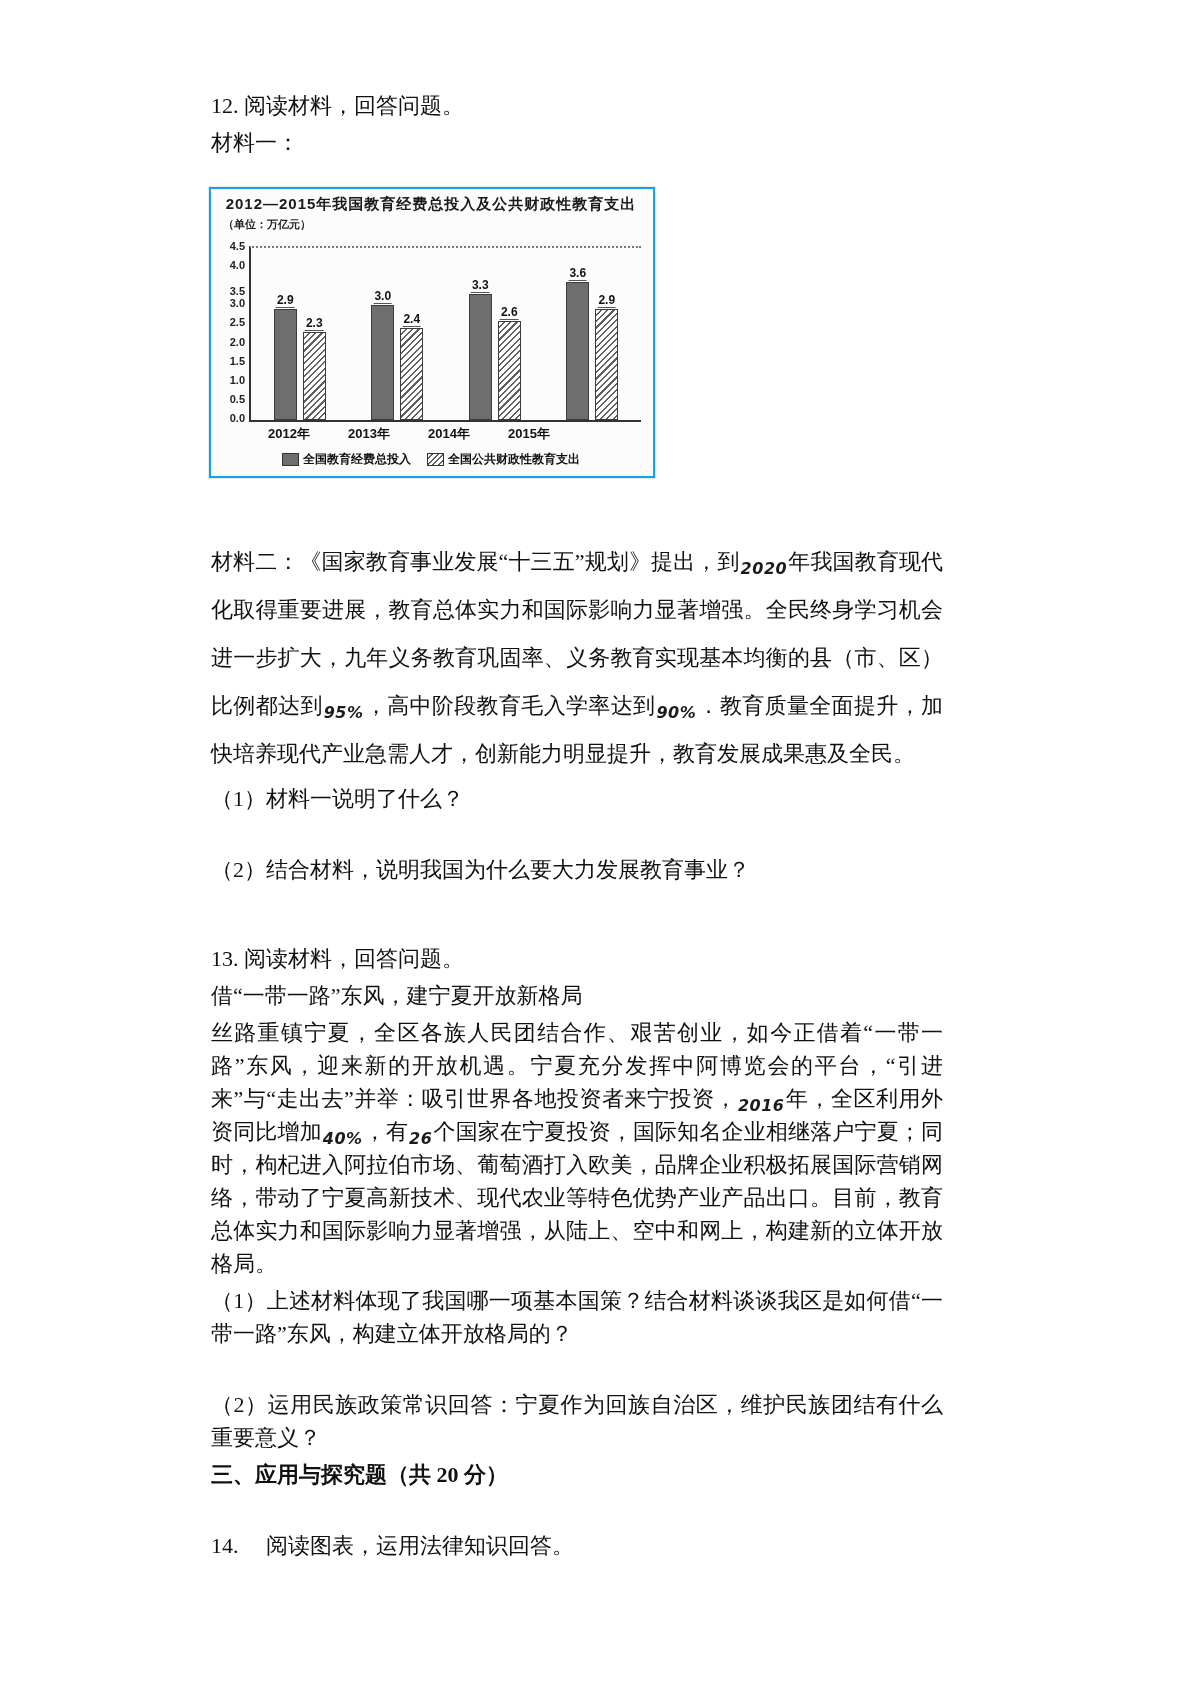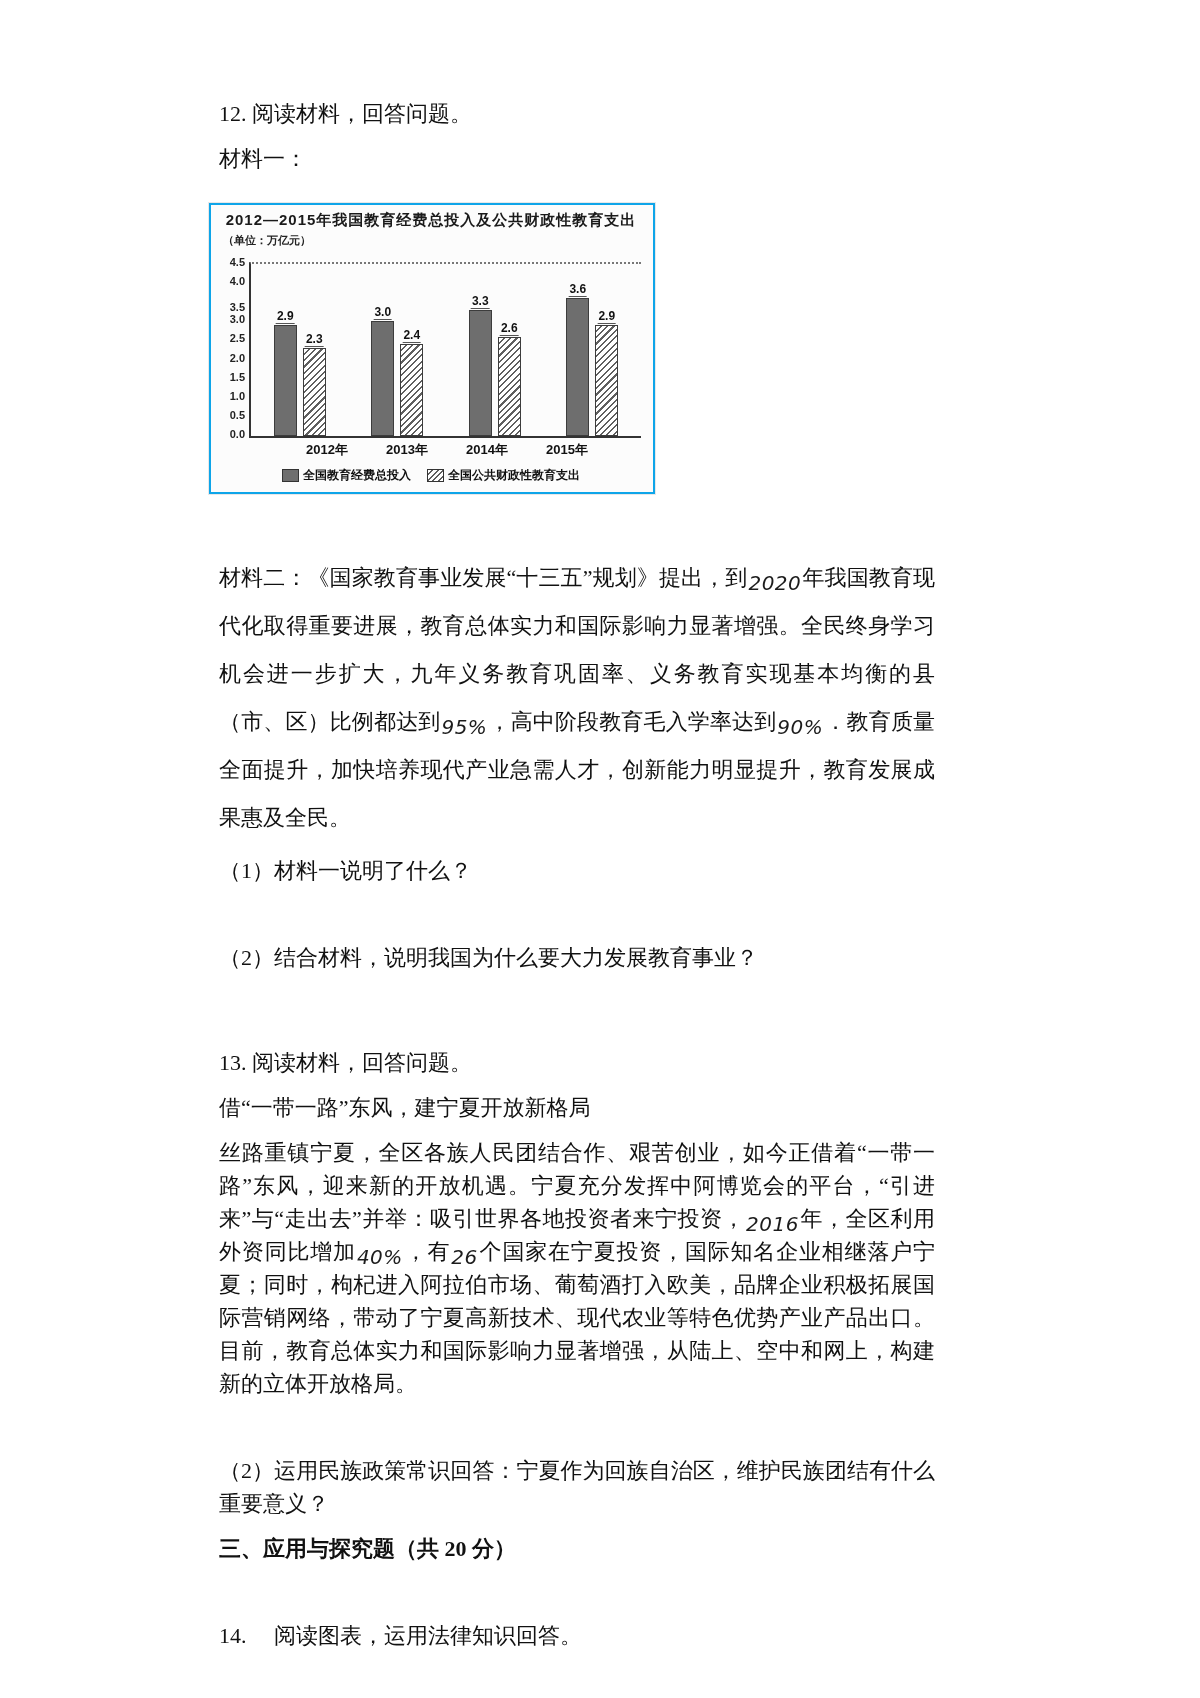--- a/index.html
+++ b/index.html
@@ -2,27 +2,27 @@
 <html><head>
 <meta charset="utf-8">
 <style>
   html,body{margin:0;padding:0;}
   body{
     width:1200px;min-height:1698px;background:#ffffff;
     font-family:"Liberation Serif","DejaVu Serif",serif;
     color:#111;
   }
   .page{width:740px;margin:0;padding:85px 0 0 207px;}
-  p{margin:12px;}
+  p{margin:4px;}
   .line{font-size:22px;line-height:33px;text-align:justify;}
   .para{font-size:22px;line-height:33px;text-align:justify;}
   .para-wide{font-size:22px;line-height:48px;text-align:justify;}
   .num{
     font-family:"DejaVu Sans",sans-serif;
-    font-style:italic;font-weight:normal;font-size:20px;
+    font-style:italic;font-weight:bold;font-size:16px;
     position:relative;top:5px;letter-spacing:.5px;color:#1c1c1c;
     padding:0 1px;line-height:1;
   }
   .bold{font-weight:bold;}
   .gap-m{height:30px;}
   .gap-l{height:48px;}
 
   
   .chart-box{
     width:428px;border:2px solid #0ea5e9;background:#fcfcfc;
@@ -46,21 +46,21 @@
   }
   .bar-group{display:flex;align-items:flex-end;gap:6px;}
   .bar{position:relative;width:23px;border:1px solid #3c3c3c;box-sizing:border-box;}
   .bar.solid{background:#6e6e6e;}
   .bar.hatched{background:repeating-linear-gradient(135deg,#ffffff,#ffffff 3px,#5f5f5f 3px,#5f5f5f 4.5px);}
   .bar-val{
     position:absolute;top:-17px;left:50%;transform:translateX(-50%);
     font-size:12px;font-weight:bold;color:#111;border-bottom:1px solid #555;
     padding:0 1px;white-space:nowrap;
   }
-  .x-labels{display:flex;justify-content:center;margin-left:32px;margin-top:3px;}
+  .x-labels{display:flex;justify-content:flex-start;margin-left:32px;margin-top:3px;}
   .xlabel{font-size:13px;font-weight:bold;color:#111;width:80px;text-align:center;}
   .legend{display:flex;justify-content:center;gap:16px;margin-top:8px;align-items:center;}
   .legend-item{display:flex;align-items:center;gap:4px;}
   .swatch{display:inline-block;width:15px;height:11px;border:1px solid #333;}
   .swatch.solid{background:#6e6e6e;}
   .swatch.hatched{background:repeating-linear-gradient(135deg,#fff,#fff 2.5px,#5f5f5f 2.5px,#5f5f5f 4px);}
   .legend-label{font-size:12px;font-weight:bold;color:#111;}
 </style>
 </head>
 <body>
@@ -149,20 +149,21 @@
 
   <div class="gap-l"></div>
 
   <p class="line">13. 阅读材料，回答问题。</p>
   <p class="line">借“一带一路”东风，建宁夏开放新格局</p>
 
   <p class="para">
     <span>丝路重镇宁夏，全区各族人民团结合作、艰苦创业，如今正借着“一带一路”东风，迎来新的开放机遇。宁夏充分发挥中阿博览会的平台，“引进来”与“走出去”并举：吸引世界各地投资者来宁投资，</span><span class="num">2016</span><span>年，全区利用外资同比增加</span><span class="num">40%</span><span>，有</span><span class="num">26</span><span>个国家在宁夏投资，国际知名企业相继落户宁夏；同时，枸杞进入阿拉伯市场、葡萄酒打入欧美，品牌企业积极拓展国际营销网络，带动了宁夏高新技术、现代农业等特色优势产业产品出口。目前，教育总体实力和国际影响力显著增强，从陆上、空中和网上，构建新的立体开放格局。</span>
   </p>
 
+  <p class="line">（1）上述材料体现了我国哪一项基本国策？结合材料谈谈我区是如何借“一带一路”东风，构建立体开放格局的？</p>
   <div class="gap-m"></div>
   <p class="line">（2）运用民族政策常识回答：宁夏作为回族自治区，维护民族团结有什么重要意义？</p>
 
   <p class="line bold">三、应用与探究题（共 20 分）</p>
 
   <div class="gap-m"></div>
   <p class="line">14.　 阅读图表，运用法律知识回答。</p>
 
   <div style="height:380px"></div>
 </div>

